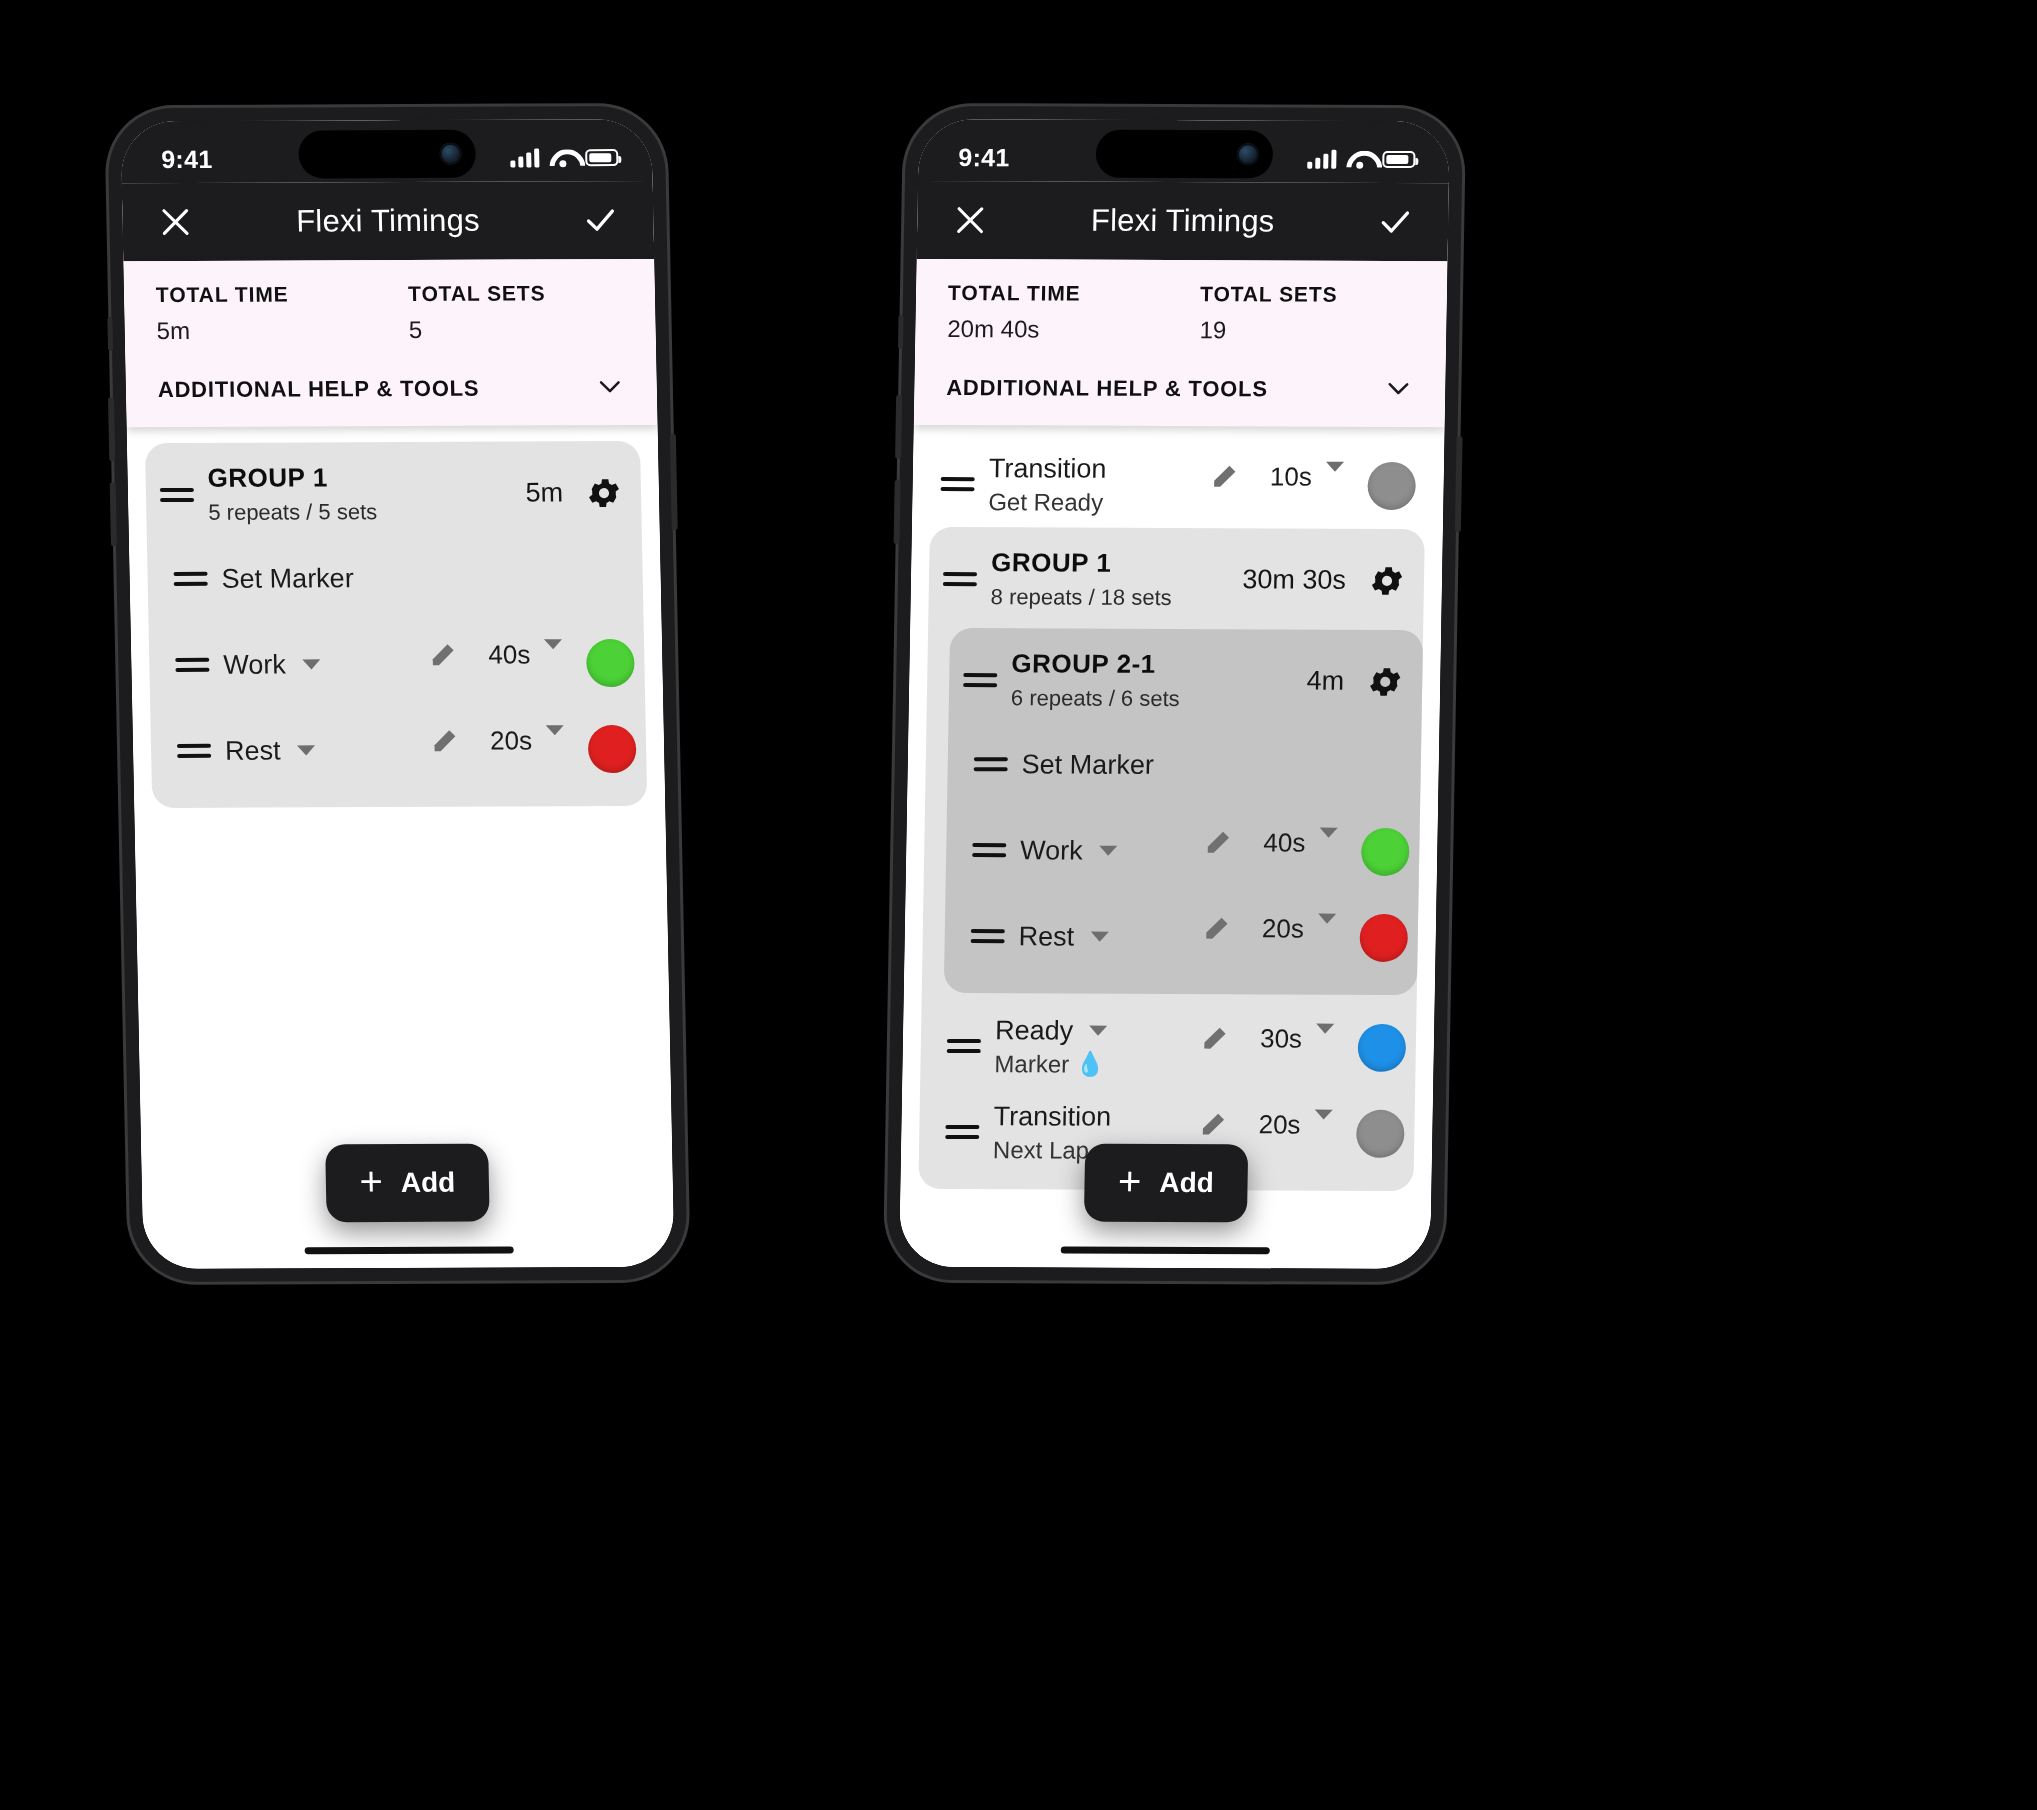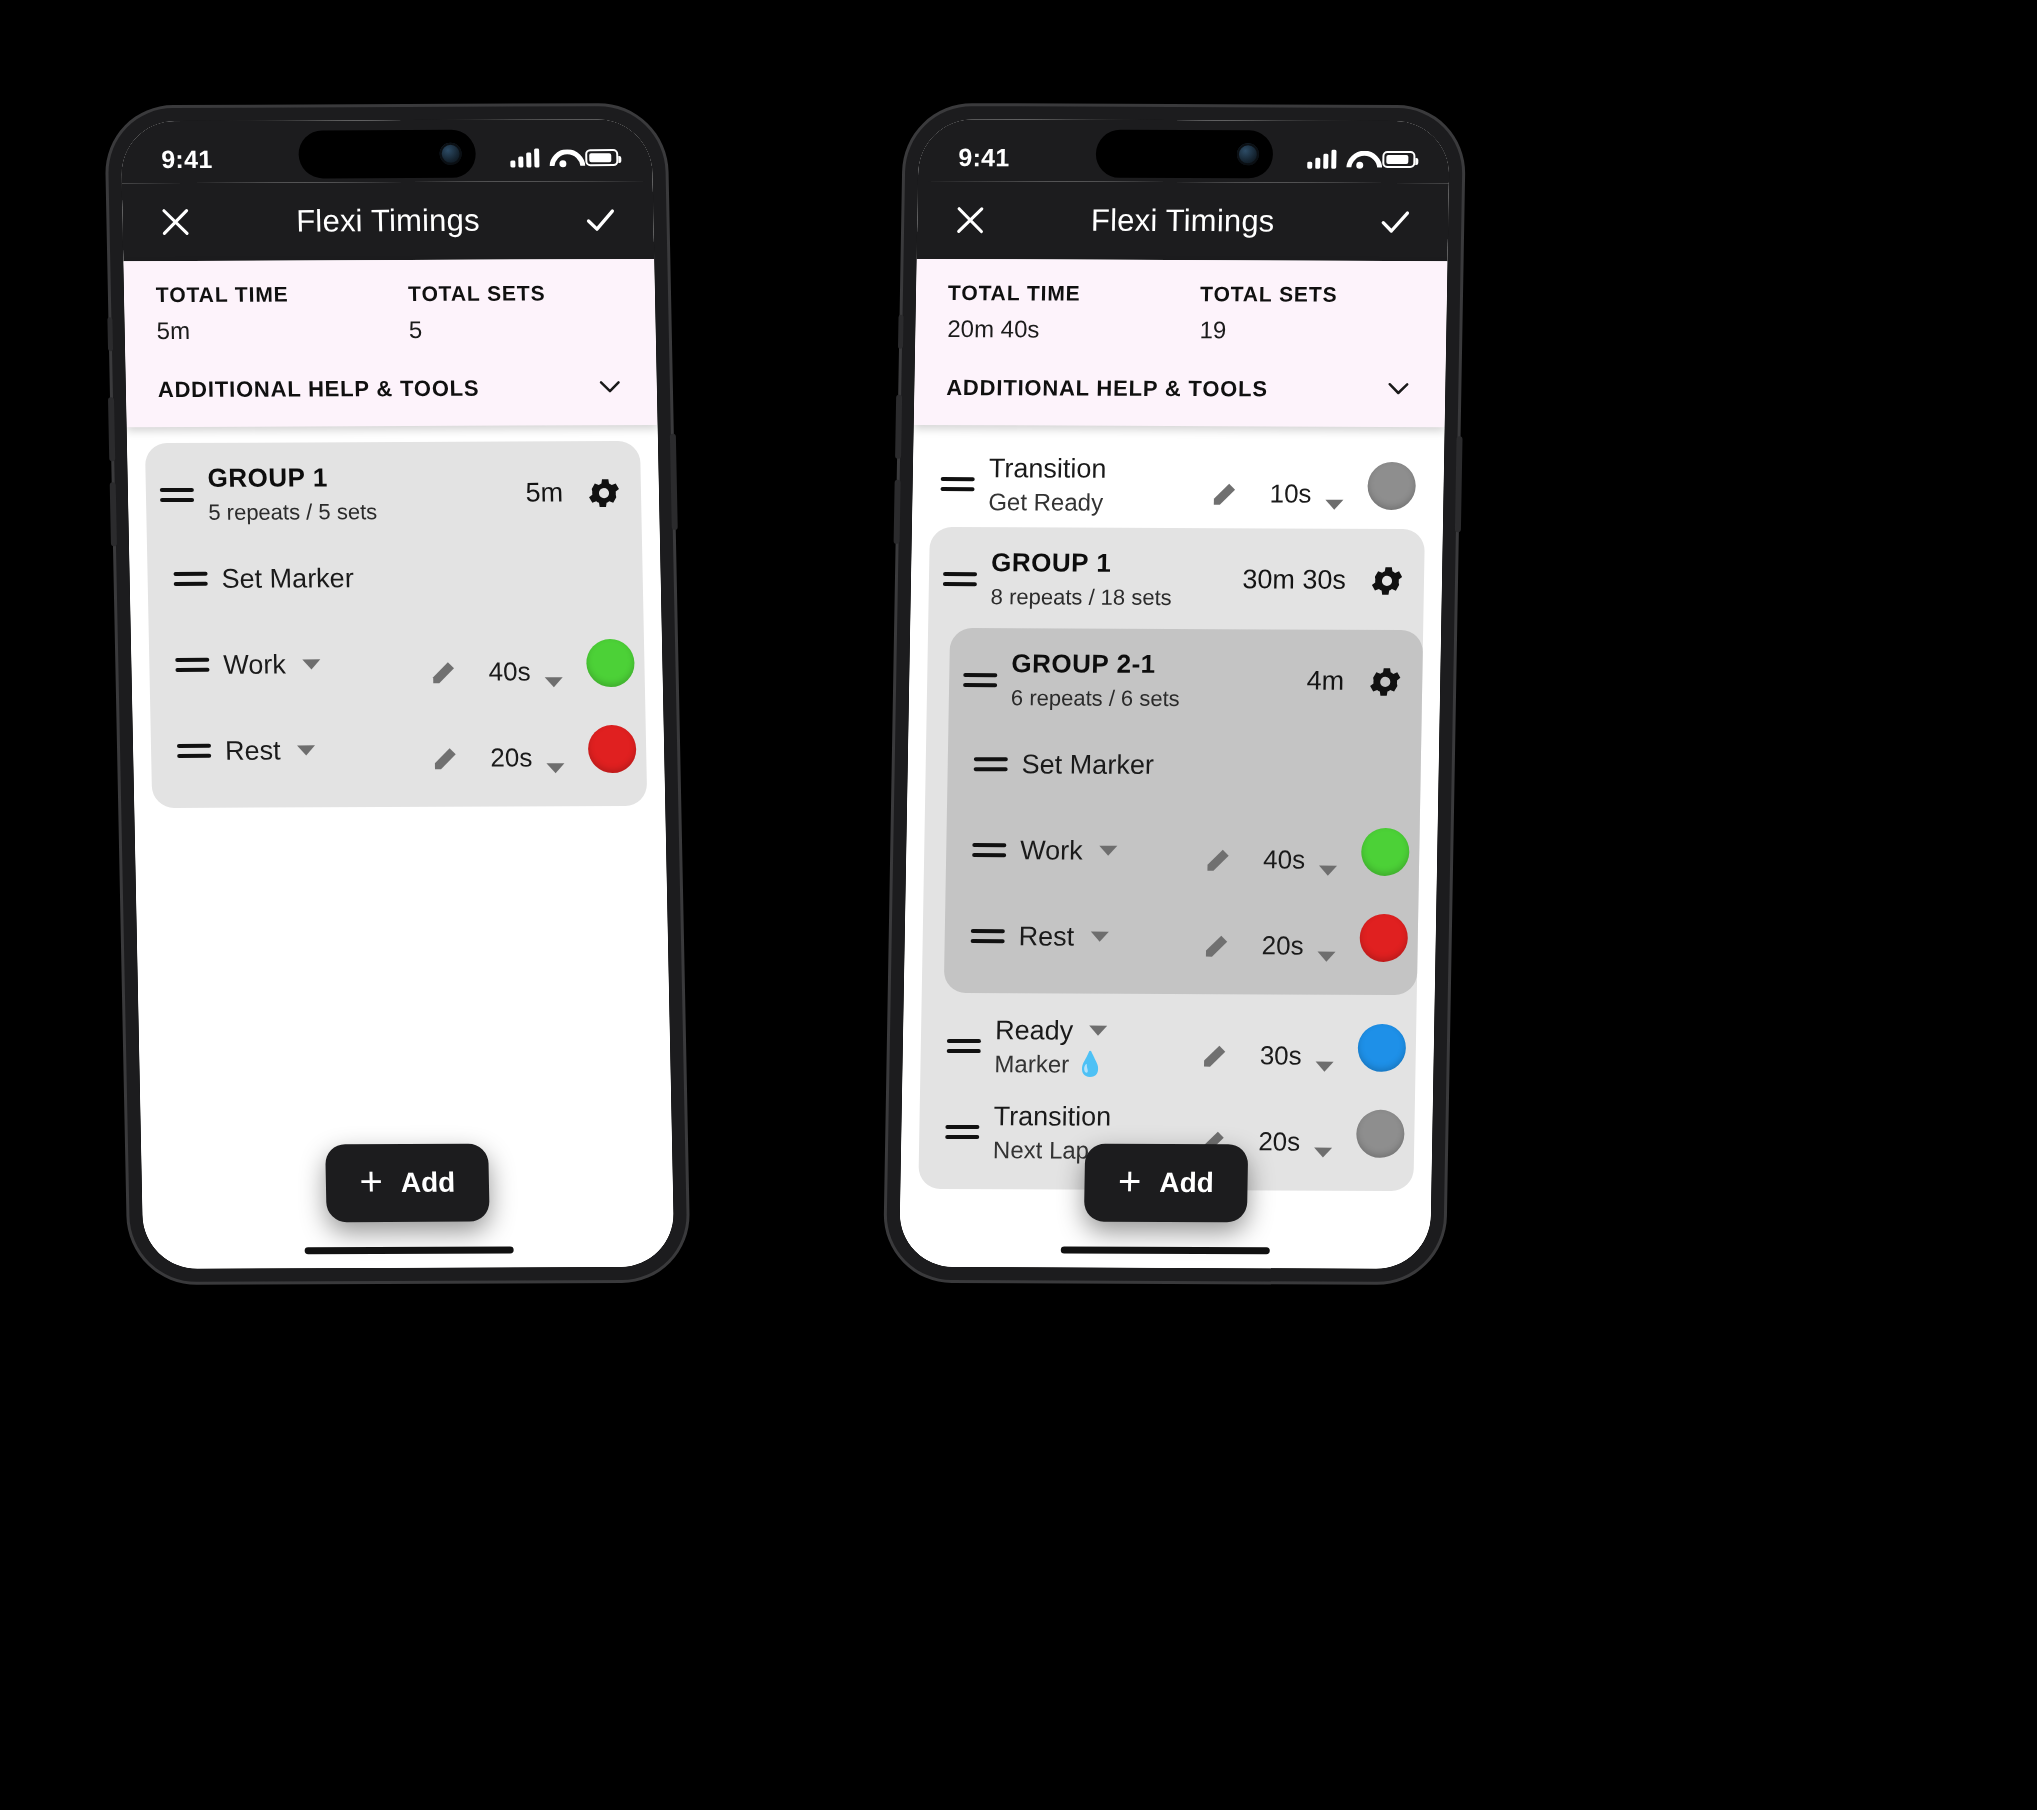--- a/index.html
+++ b/index.html
@@ -122,21 +122,21 @@
   }
   .grip { width: 34px; flex:0 0 34px; display:flex; flex-direction:column; gap:6px; margin-right: 14px; }
   .grip b { display:block; height:4px; background:#111; border-radius:2px; }
   .row .label-col { flex:1 1 auto; min-width:0; }
   .row .r-title { font-size: 27px; color:#1a1a1a; display:flex; align-items:center; gap: 16px; }
   .row .r-sub { font-size: 24px; color:#333; margin-top:4px; display:flex; align-items:center; gap:8px;}
   .caret {
     width:0;height:0;border-left:9px solid transparent;border-right:9px solid transparent;
     border-top:10px solid #6e6e6e; flex:0 0 auto;
   }
-  .ctrl { display:flex; align-items:flex-end; gap: 14px; flex:0 0 auto; }
+  .ctrl { display:flex; align-items:flex-start; gap: 14px; flex:0 0 auto; }
   .pencil { width:30px;height:30px; }
   .dur { font-size: 26px; color:#1a1a1a; min-width: 58px; text-align:right; }
   .dot { width:48px;height:48px;border-radius:50%; flex:0 0 auto; margin-left: 10px;
          box-shadow: inset 0 -3px 6px rgba(0,0,0,.18); }
 
   
   .group {
     border-radius: 22px; padding: 6px 0 14px 0; margin-bottom: 4px;
   }
   .group.lvl1 { background:#e3e3e3; }

